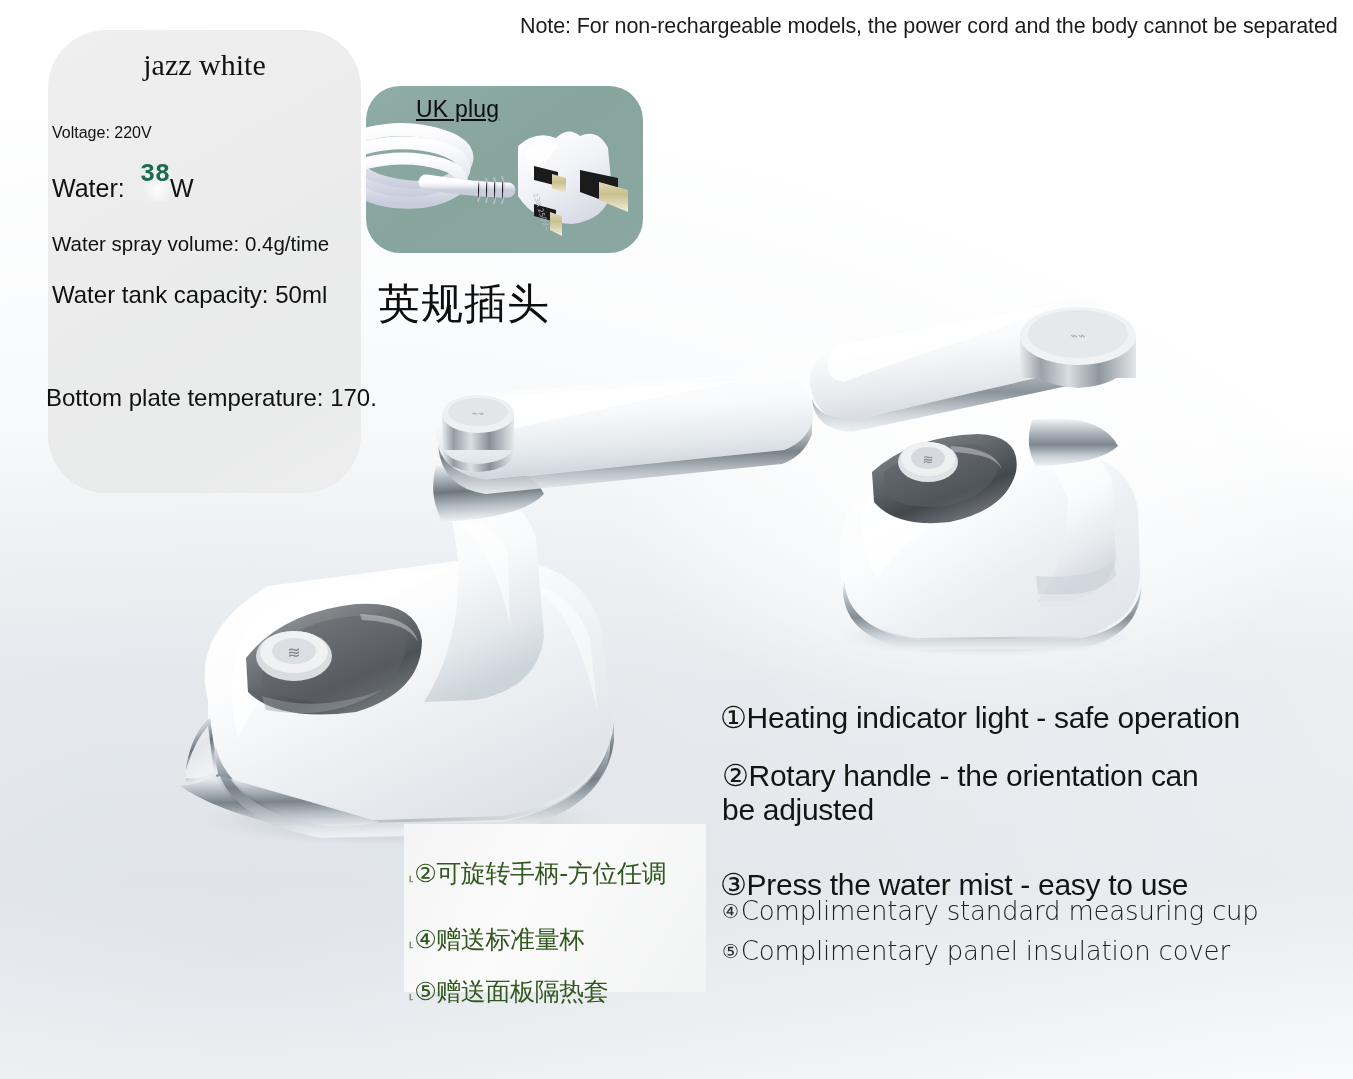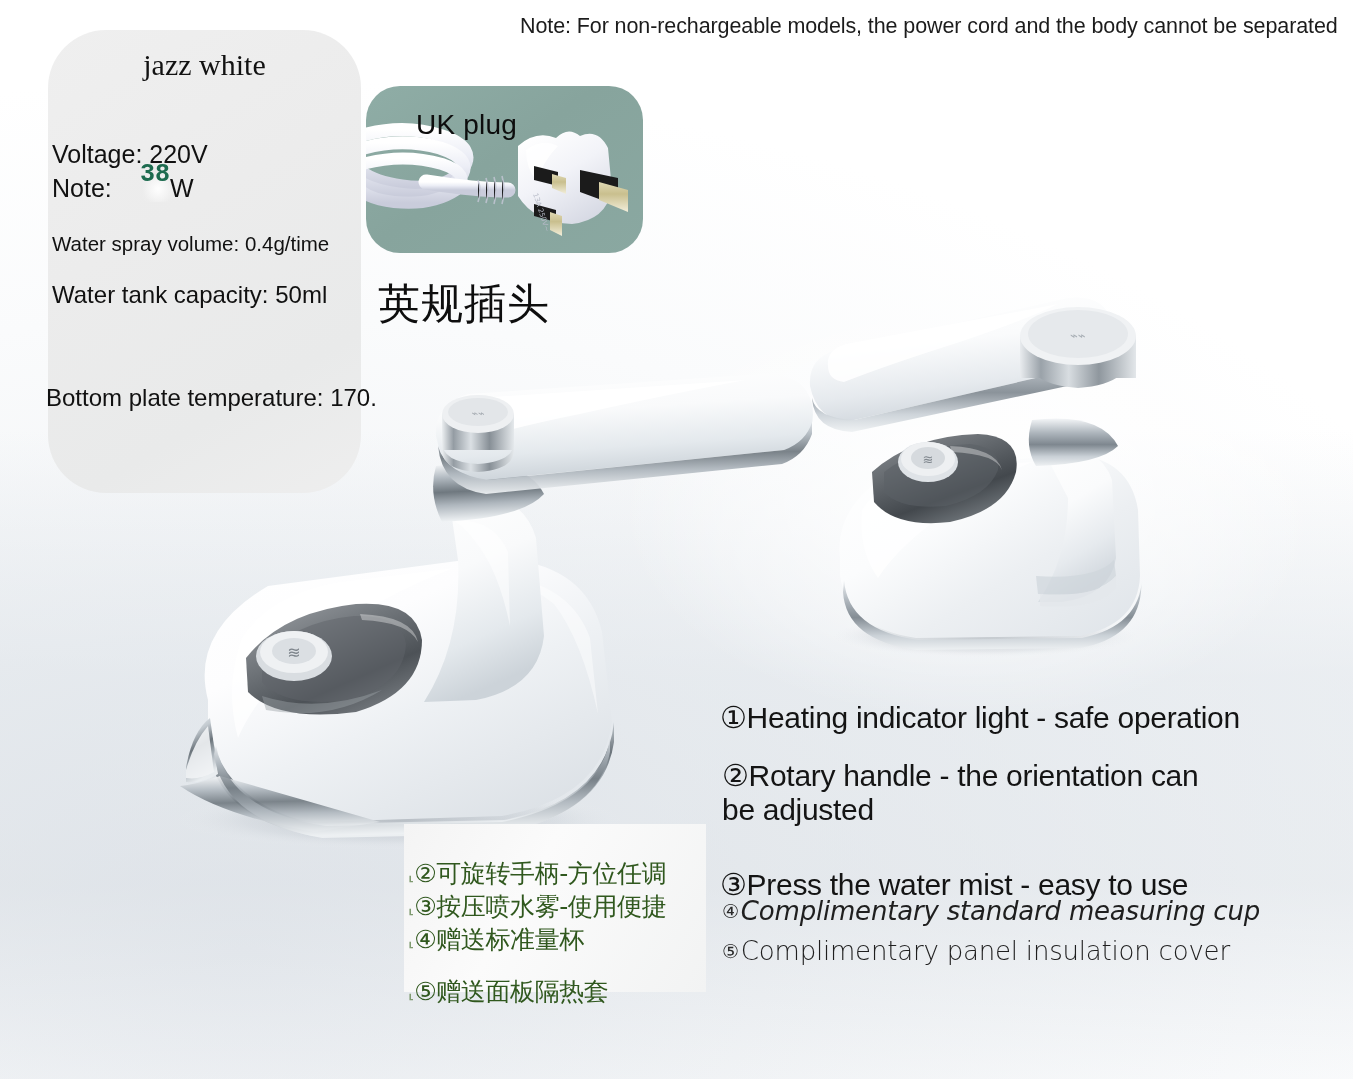--- a/index.html
+++ b/index.html
@@ -28,38 +28,38 @@
     font-family:"Liberation Sans","DejaVu Sans",sans-serif;}
 
   
   .spec-card{position:absolute;left:48px;top:30px;width:313px;height:463px;
     background:linear-gradient(150deg,#efefef 0%,#ececec 40%,#e9eaea 75%,#eeeeee 100%);
     border-radius:58px;}
   .spec-title{position:absolute;left:48px;top:48px;width:313px;text-align:center;
     font-size:30px;color:#121212;font-family:"Liberation Serif","DejaVu Serif",serif;}
   .spec-line{position:absolute;color:#111111;white-space:nowrap;
     font-family:"Liberation Sans","DejaVu Sans",sans-serif;}
-  .sl-voltage{left:52px;top:140px;font-size:25px;}
+  .sl-voltage{left:52px;top:124px;font-size:16px;}
   .sl-power{left:52px;top:174px;font-size:25px;}
   .pw-badge{position:absolute;left:140px;top:160px;font-size:25px;font-weight:bold;color:#1d6b4f;
     font-family:Liberation Mono, monospace;}
   .pw-ghost{position:absolute;left:143px;top:176px;width:30px;height:26px;
     background:radial-gradient(50% 60% at 50% 50%,rgba(255,255,255,.95),rgba(240,240,240,.2));
     border-radius:6px;}
   .sl-spray{left:52px;top:232px;font-size:20.5px;}
   .sl-tank{left:52px;top:281px;font-size:24px;}
   .sl-cord{left:52px;top:338px;font-size:19.5px;}
   .sl-temp{left:46px;top:384px;font-size:24px;}
 
   
   .plug-card{position:absolute;left:366px;top:86px;width:277px;height:167px;
     background:linear-gradient(145deg,#8fada6 0%,#87a49d 45%,#8aa8a1 100%);
     border-radius:34px;overflow:hidden;}
-  .plug-label{position:absolute;left:416px;top:109px;font-size:28px;color:#0d0d0d;
-    font-family:"Liberation Sans","DejaVu Sans",sans-serif;letter-spacing:.2px;}
+  .plug-label{position:absolute;left:416px;top:96px;font-size:23px;color:#0d0d0d;
+    font-family:"Liberation Sans","DejaVu Sans",sans-serif;letter-spacing:.2px;text-decoration:underline;}
   .cn-plug{position:absolute;left:378px;top:276px;font-size:42px;color:#0e0e0e;
     font-family:"DejaVu Sans","Liberation Sans",sans-serif;letter-spacing:1px;}
 
   
   .plug-svg{position:absolute;left:0;top:0;width:277px;height:167px;}
 
   
   .iron{position:absolute;}
 
   
@@ -72,21 +72,21 @@
 
   
   .en-bold{position:absolute;color:#141414;white-space:nowrap;
     font-family:"Liberation Sans","DejaVu Sans",sans-serif;font-size:30px;letter-spacing:-.3px;}
   .en1{left:720px;top:700px;}
   .en2{left:722px;top:758px;}
   .en2b{left:722px;top:793px;}
   .en3{left:720px;top:851px;margin-top:16px;}
   .en-light{position:absolute;color:#1f1f1f;white-space:nowrap;
     font-family:"DejaVu Sans","Liberation Sans",sans-serif;font-size:26px;font-weight:300;letter-spacing:-.2px;}
-  .en4{left:722px;top:896px;font-style:italic;}
+  .en4{left:722px;top:896px;}
   .en5{left:722px;top:936px;}
   .en-pre{font-size:19px;color:#2a2a2a;vertical-align:2px;margin-right:2px;}
 </style>
 </head>
 <body>
 
 <div id="stage">
 
   <div class="surface-shade"></div>
   <div class="surface-glow"></div>
@@ -272,21 +272,21 @@
     <text x="144" y="288" font-size="16" fill="#7d848b" text-anchor="middle" font-family="DejaVu Sans, sans-serif">≋</text>
   </svg>
 
   <div class="top-note">Note: For non-rechargeable models, the power cord and the body cannot be separated</div>
 
   <div class="spec-card"></div>
   <div class="spec-title">jazz white</div>
 
   <div class="spec-line sl-voltage">Voltage: 220V</div>
 
-  <div class="spec-line sl-power">Note:</div>
+  <div class="spec-line sl-power">Water:</div>
   <div class="pw-ghost"></div>
   <div class="pw-badge">38</div>
   <div class="spec-line" style="left:170px;top:174px;font-size:25px;">W</div>
 
   <div class="spec-line sl-spray">Water spray volume: 0.4g/time</div>
   <div class="spec-line sl-tank">Water tank capacity: 50ml</div>
   <div class="spec-line sl-temp">Bottom plate temperature: 170.</div>
 
   <div class="plug-card">
     <svg class="plug-svg" viewBox="0 0 277 167">
@@ -335,21 +335,20 @@
       <path d="M184 126 L196 130 L196 150 L184 144 Z" fill="url(#pinG)"></path>
 
       <text x="167" y="108" font-size="7" fill="#b5b9c6" transform="rotate(72 167 108)" font-family="DejaVu Sans, sans-serif">13A 250V~</text>
     </svg>
   </div>
   <div class="plug-label">UK plug</div>
   <div class="cn-plug">英规插头</div>
 
   <div class="cn-list"></div>
   <div class="cn-row cn2"><span class="cn-pre">⸤</span><span>②</span><span>可旋转手柄-方位任调</span></div>
-  <div class="cn-row cn3"><span class="cn-pre">⸤</span><span>③</span><span>按压喷水雾-使用便捷</span></div>
   <div class="cn-row cn4"><span class="cn-pre">⸤</span><span>④</span><span>赠送标准量杯</span></div>
   <div class="cn-row cn5"><span class="cn-pre">⸤</span><span>⑤</span><span>赠送面板隔热套</span></div>
 
   <div class="en-bold en2">②Rotary handle - the orientation can</div>
   <div class="en-bold en1">①Heating indicator light - safe operation</div>
   <div class="en-bold en2b">be adjusted</div>
   <div class="en-bold en3">③Press the water mist - easy to use</div>
   <div class="en-light en4"><span class="en-pre">④</span><span>Complimentary standard measuring cup</span></div>
   <div class="en-light en5"><span class="en-pre">⑤</span><span>Complimentary panel insulation cover</span></div>
 

